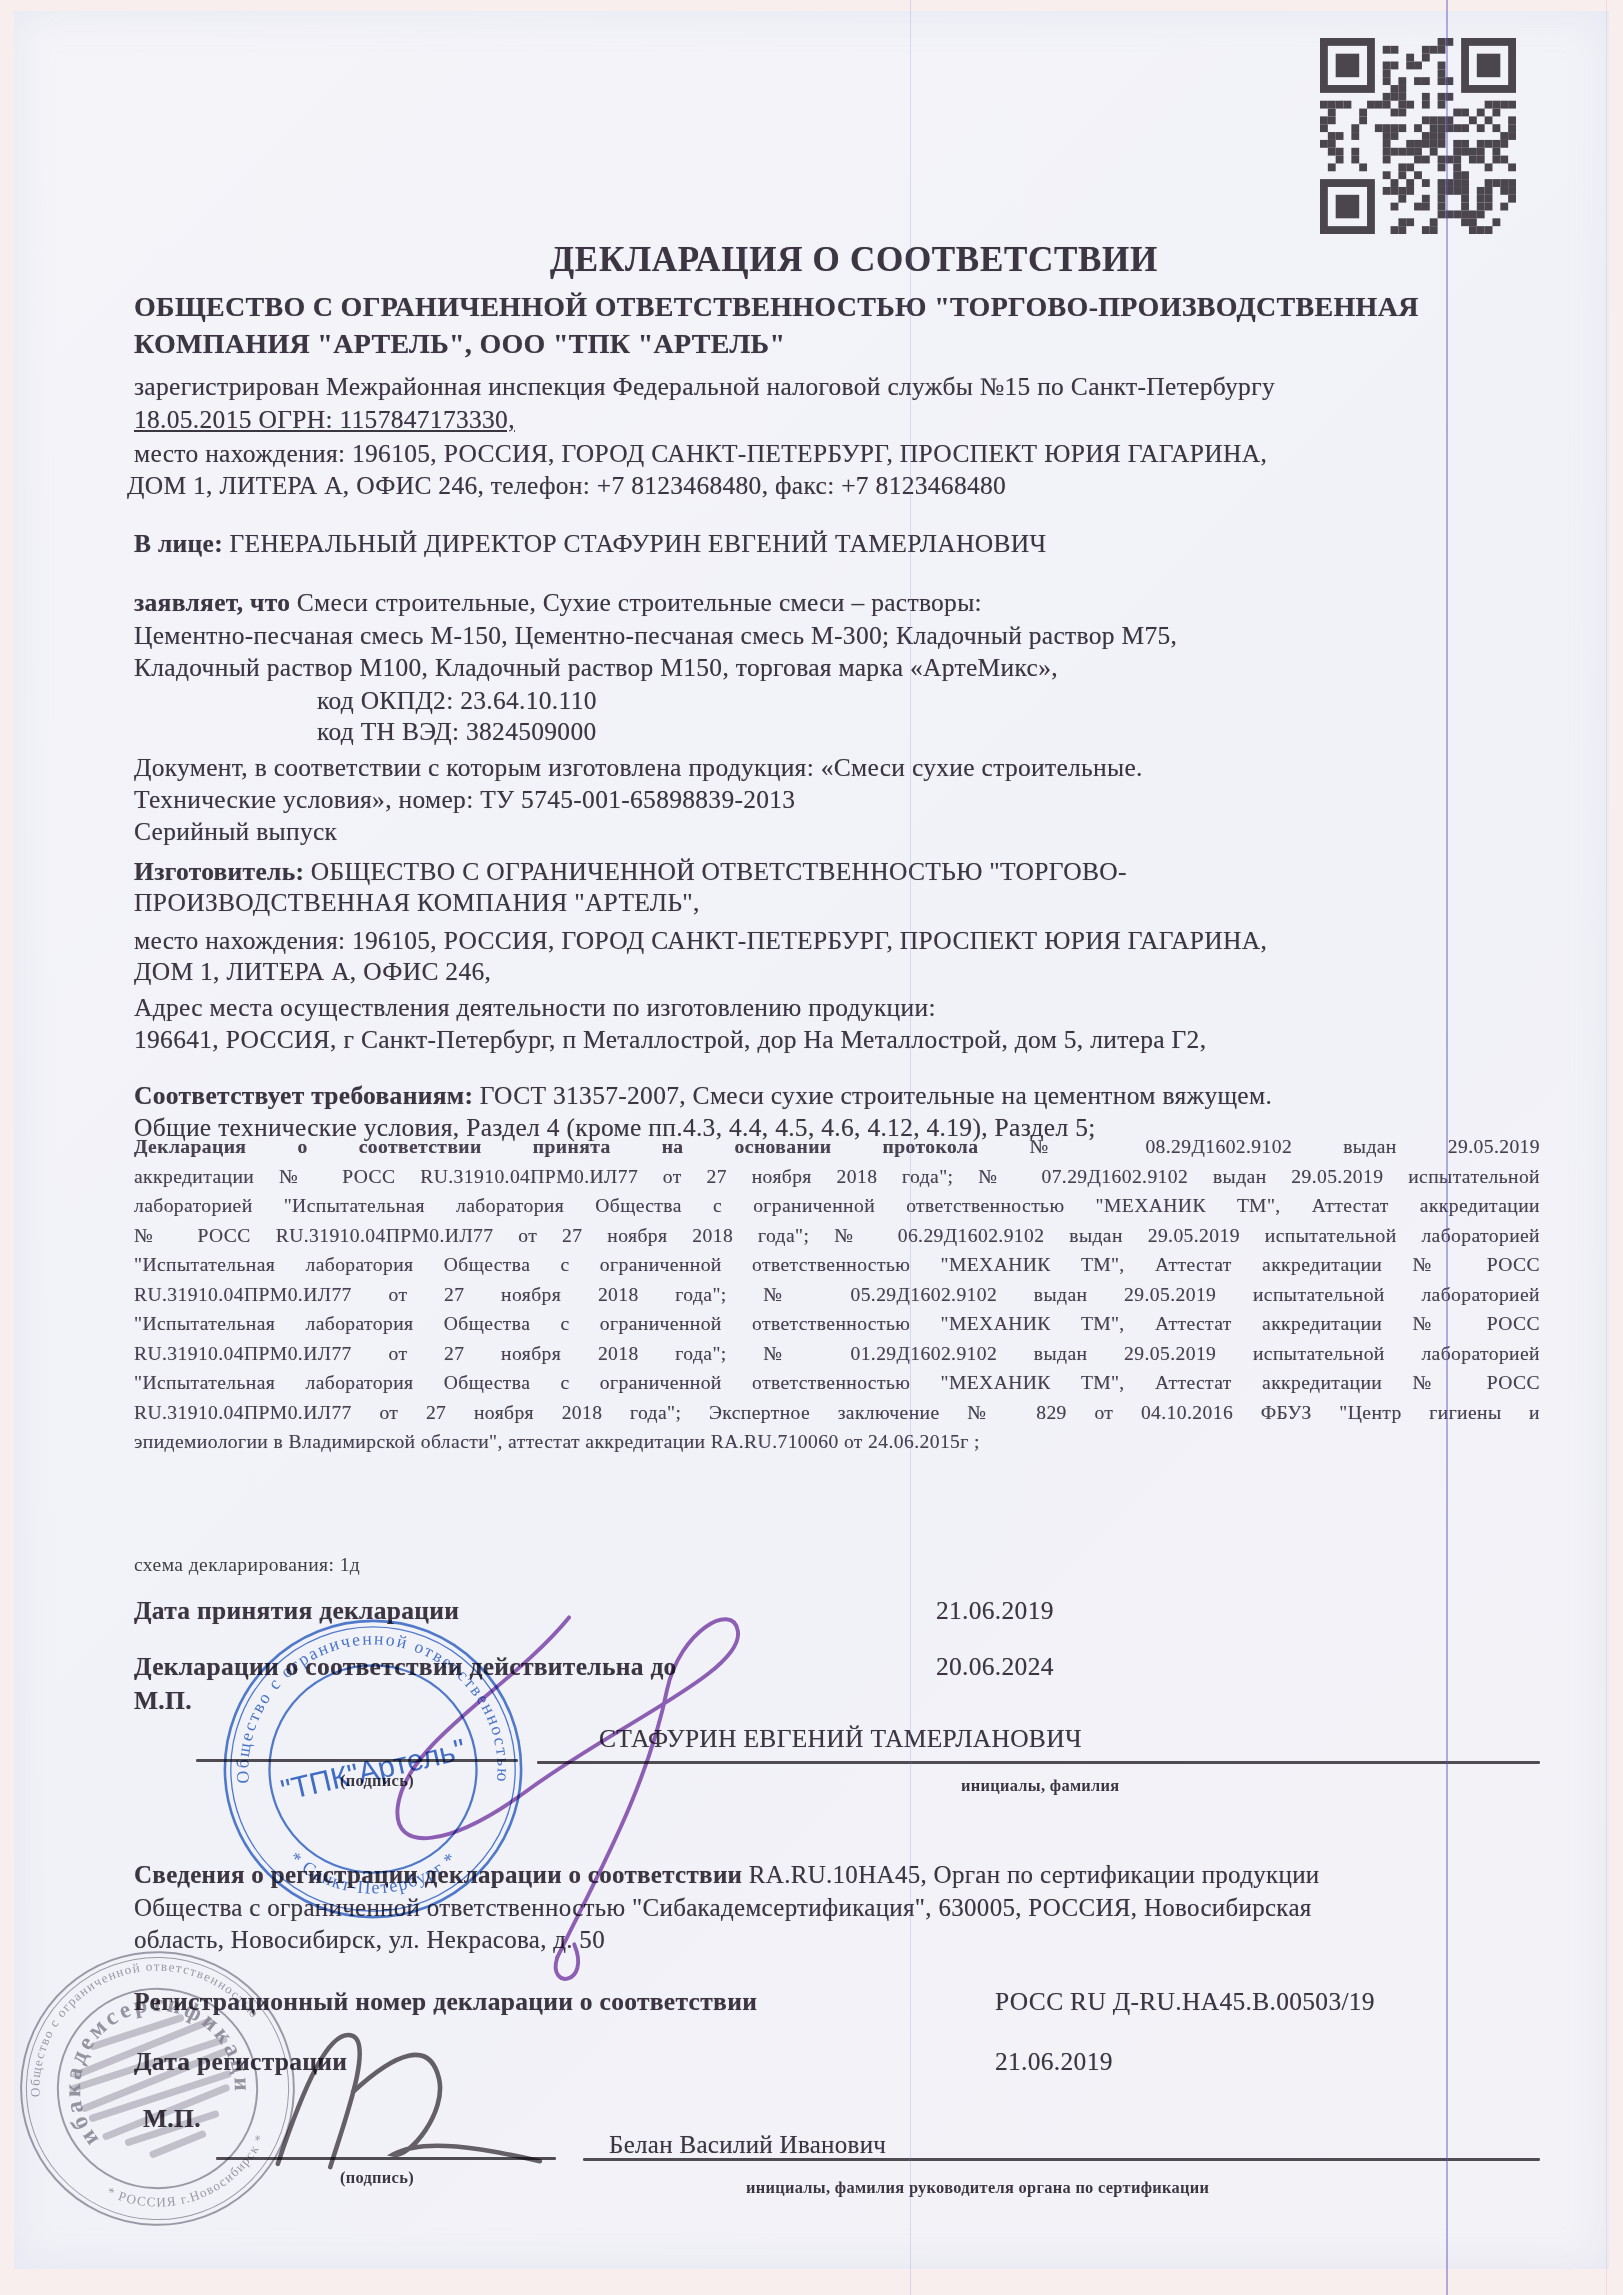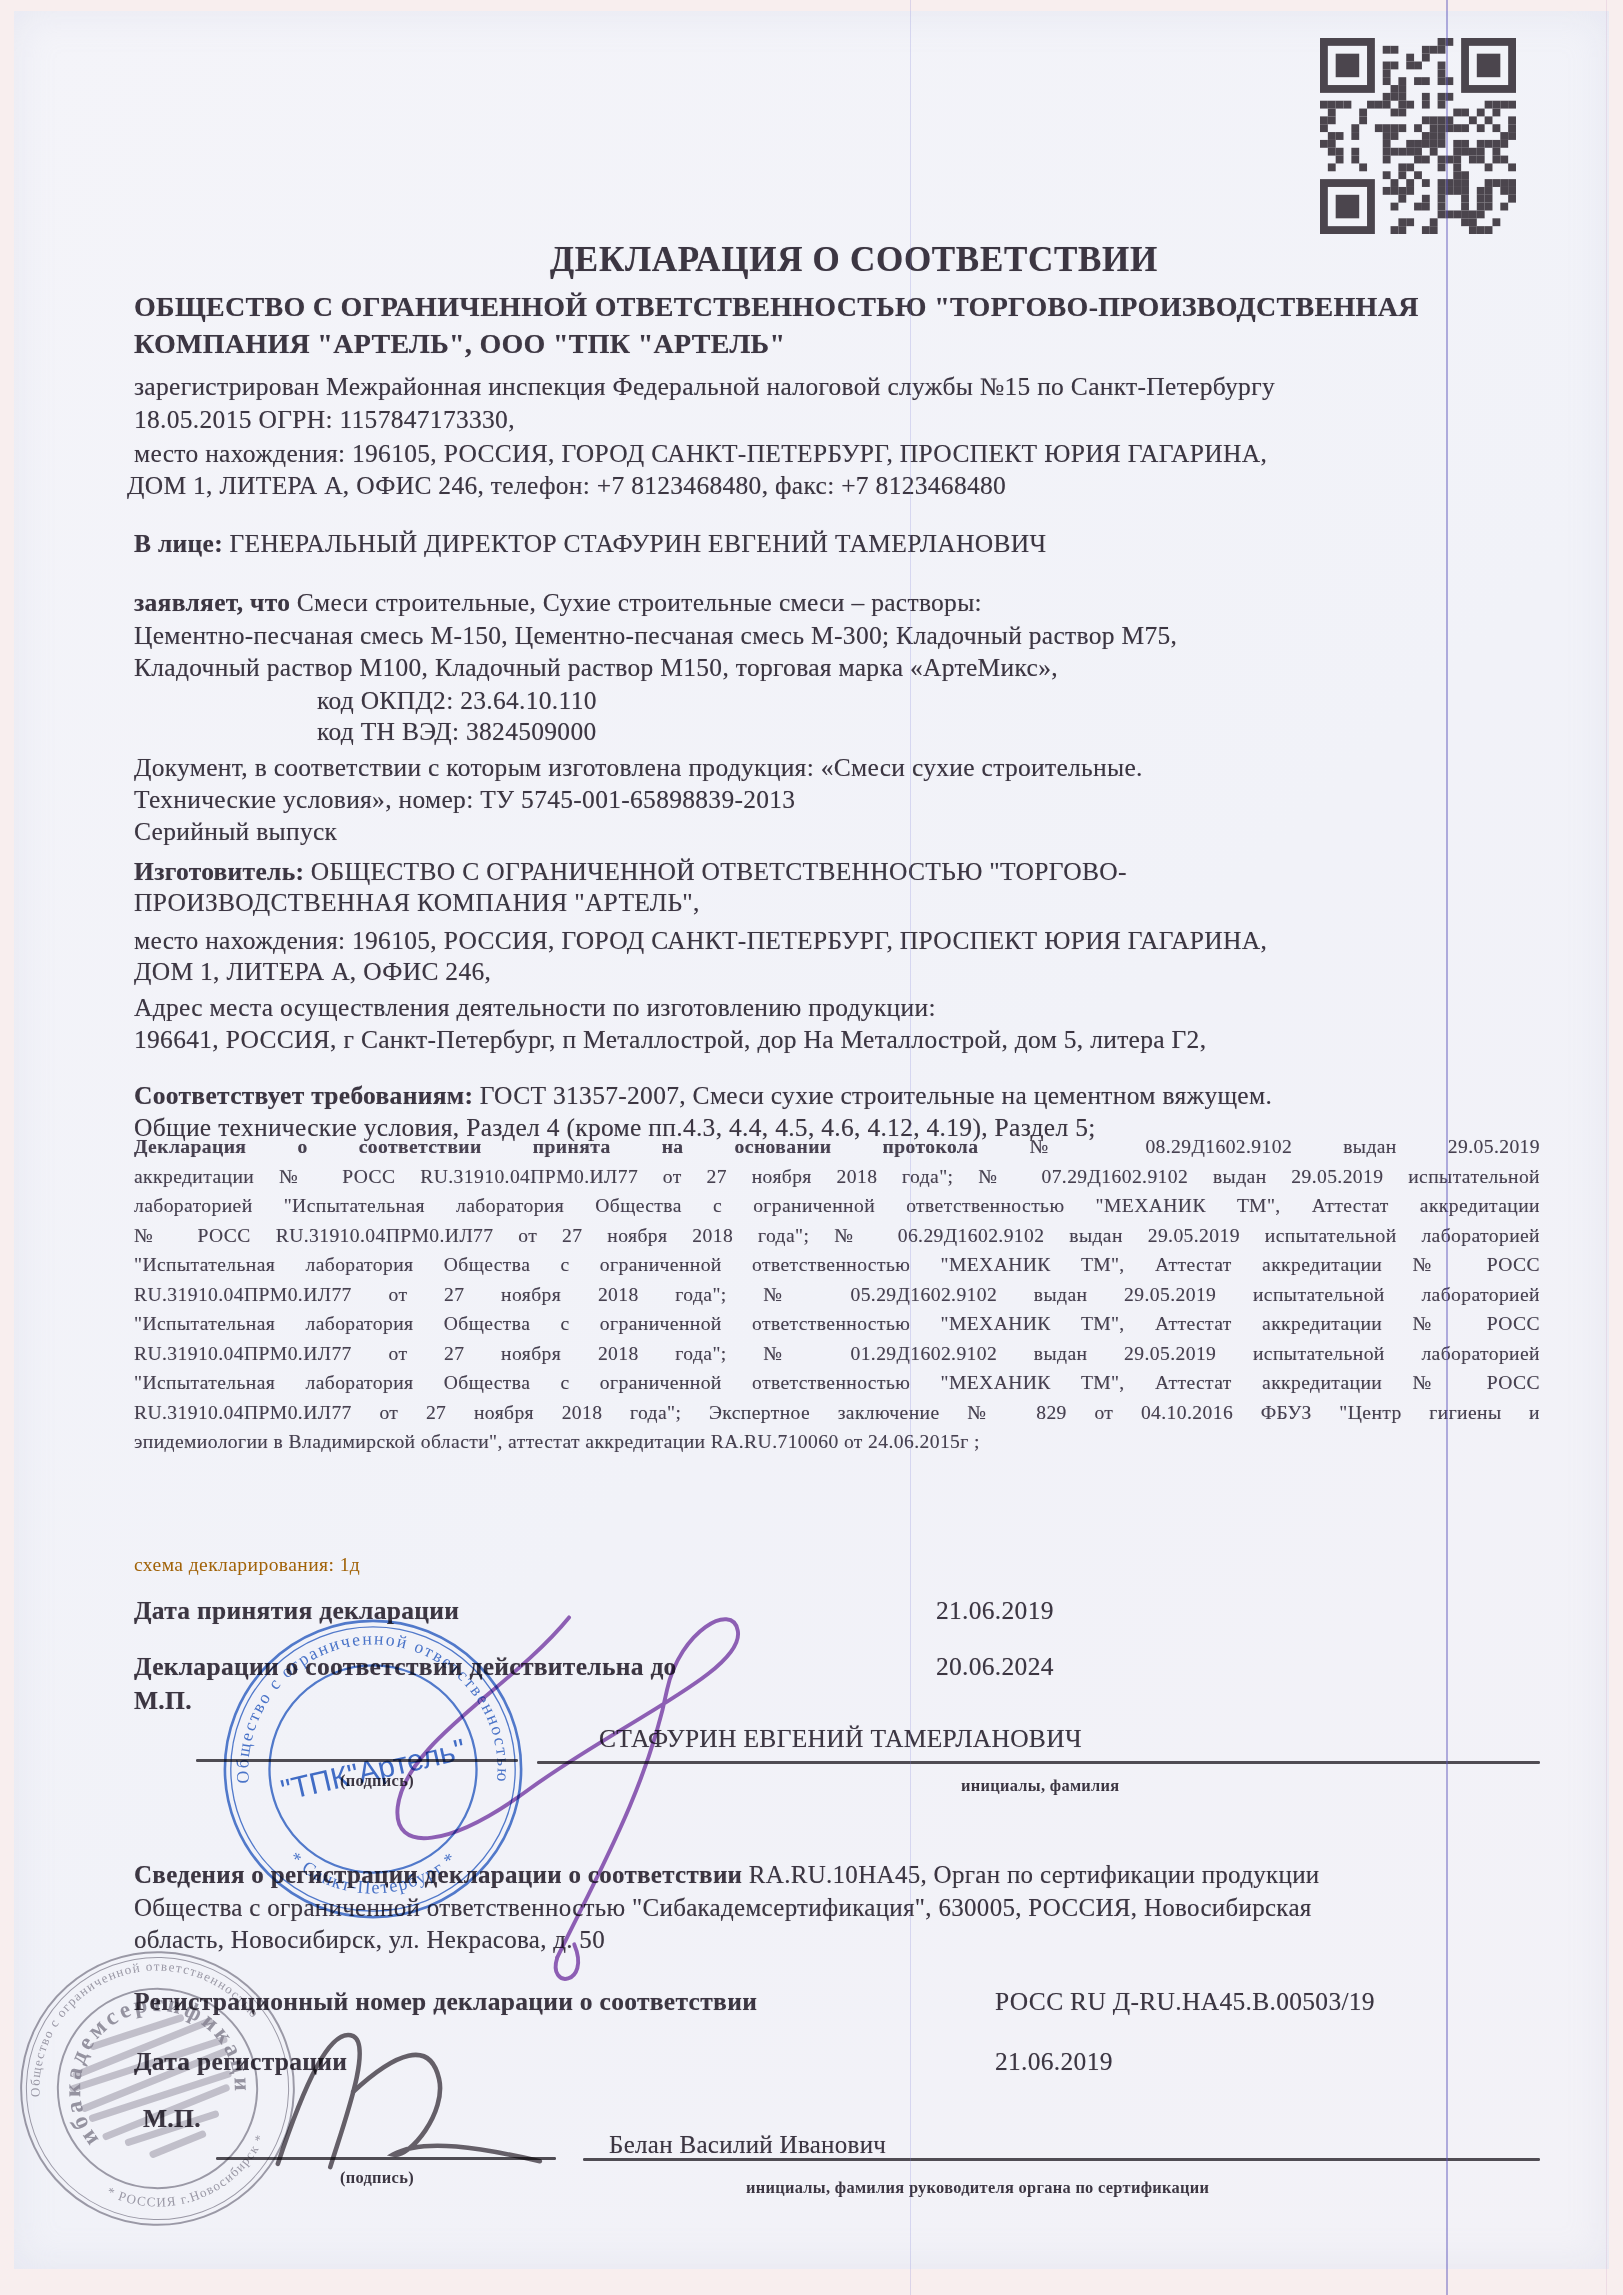--- a/index.html
+++ b/index.html
@@ -244,21 +244,21 @@
     <rect x="240" y="288" width="12" height="12" fill="#4b454d"></rect>
     <rect x="252" y="288" width="12" height="12" fill="#4b454d"></rect>
   </svg>
 
 <div id="doc-title" class="abs">ДЕКЛАРАЦИЯ О СООТВЕТСТВИИ</div>
 
 <div class="abs h" style="left:134px;top:291px;">ОБЩЕСТВО С ОГРАНИЧЕННОЙ ОТВЕТСТВЕННОСТЬЮ "ТОРГОВО-ПРОИЗВОДСТВЕННАЯ</div>
 <div class="abs h" style="left:134px;top:328px;">КОМПАНИЯ "АРТЕЛЬ", ООО "ТПК "АРТЕЛЬ"</div>
 
 <div class="abs t" style="left:134px;top:372px;">зарегистрирован Межрайонная инспекция Федеральной налоговой службы №15 по Санкт-Петербургу</div>
-<div class="abs t" style="left:134px;top:405px;">18.05.2015 ОГРН: 1157847173330,</div>
+<div class="abs t" style="left:134px;top:405px;text-decoration:underline;">18.05.2015 ОГРН: 1157847173330,</div>
 
 <div class="abs t" style="left:134px;top:439px;">место нахождения: 196105, РОССИЯ, ГОРОД САНКТ-ПЕТЕРБУРГ, ПРОСПЕКТ ЮРИЯ ГАГАРИНА,</div>
 <div class="abs t" style="left:127px;top:471px;">ДОМ 1, ЛИТЕРА А, ОФИС 246, телефон: +7 8123468480, факс: +7 8123468480</div>
 
 <div class="abs t" style="left:134px;top:529px;">
   <b class="lbl">В лице:</b><span>ГЕНЕРАЛЬНЫЙ ДИРЕКТОР СТАФУРИН ЕВГЕНИЙ ТАМЕРЛАНОВИЧ</span>
 </div>
 
 <div class="abs t" style="left:134px;top:588px;">
   <b class="lbl">заявляет, что</b><span>Смеси строительные, Сухие строительные смеси – растворы:</span>
@@ -291,21 +291,21 @@
   <div class="bl jl">лабораторией "Испытательная лаборатория Общества с ограниченной ответственностью "МЕХАНИК ТМ", Аттестат аккредитации</div>
   <div class="bl jl">№ РОСС RU.31910.04ПРМ0.ИЛ77 от 27 ноября 2018 года"; № 06.29Д1602.9102 выдан 29.05.2019 испытательной лабораторией</div>
   <div class="bl jl">"Испытательная лаборатория Общества с ограниченной ответственностью "МЕХАНИК ТМ", Аттестат аккредитации № РОСС</div>
   <div class="bl jl">RU.31910.04ПРМ0.ИЛ77 от 27 ноября 2018 года"; № 05.29Д1602.9102 выдан 29.05.2019 испытательной лабораторией</div>
   <div class="bl jl">"Испытательная лаборатория Общества с ограниченной ответственностью "МЕХАНИК ТМ", Аттестат аккредитации № РОСС</div>
   <div class="bl jl">RU.31910.04ПРМ0.ИЛ77 от 27 ноября 2018 года"; № 01.29Д1602.9102 выдан 29.05.2019 испытательной лабораторией</div>
   <div class="bl jl">"Испытательная лаборатория Общества с ограниченной ответственностью "МЕХАНИК ТМ", Аттестат аккредитации № РОСС</div>
   <div class="bl jl">RU.31910.04ПРМ0.ИЛ77 от 27 ноября 2018 года"; Экспертное заключение № 829 от 04.10.2016 ФБУЗ "Центр гигиены и</div>
   <div class="bl">эпидемиологии в  Владимирской области", аттестат аккредитации RA.RU.710060 от 24.06.2015г ;</div>
 </div>
-<div class="abs" style="left:134px;top:1554px;font-size:19.6px;letter-spacing:0.4px;color:#a16207;">схема декларирования: 1д</div>
+<div class="abs" style="left:134px;top:1554px;font-size:19.6px;letter-spacing:0.4px;color:#404040;">схема декларирования: 1д</div>
 
 <div class="abs t b" style="left:134px;top:1596px;">Дата принятия декларации</div>
 <div class="abs t" style="left:936px;top:1596px;">21.06.2019</div>
 <div class="abs t b" style="left:134px;top:1652px;">Декларации о соответствии действительна до</div>
 <div class="abs t" style="left:936px;top:1652px;">20.06.2024</div>
 <div class="abs t b" style="left:134px;top:1686px;">М.П.</div>
 
 <div class="abs t" style="left:599px;top:1724px;">СТАФУРИН ЕВГЕНИЙ ТАМЕРЛАНОВИЧ</div>
 <div class="rule" style="left:196px;top:1759px;width:322px;height:3.3px;"></div>
 <div class="rule" style="left:537px;top:1761px;width:1003px;height:2.6px;"></div>

